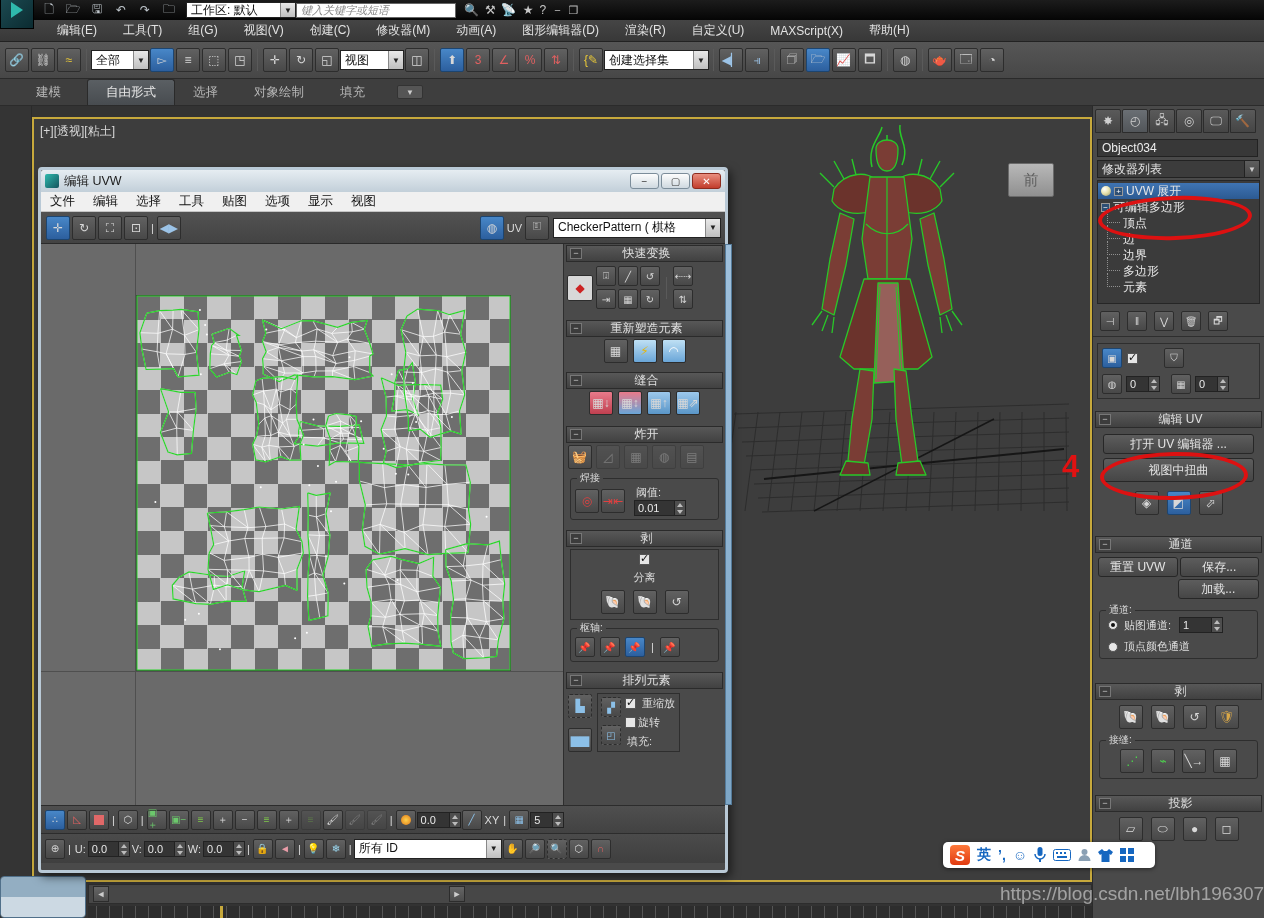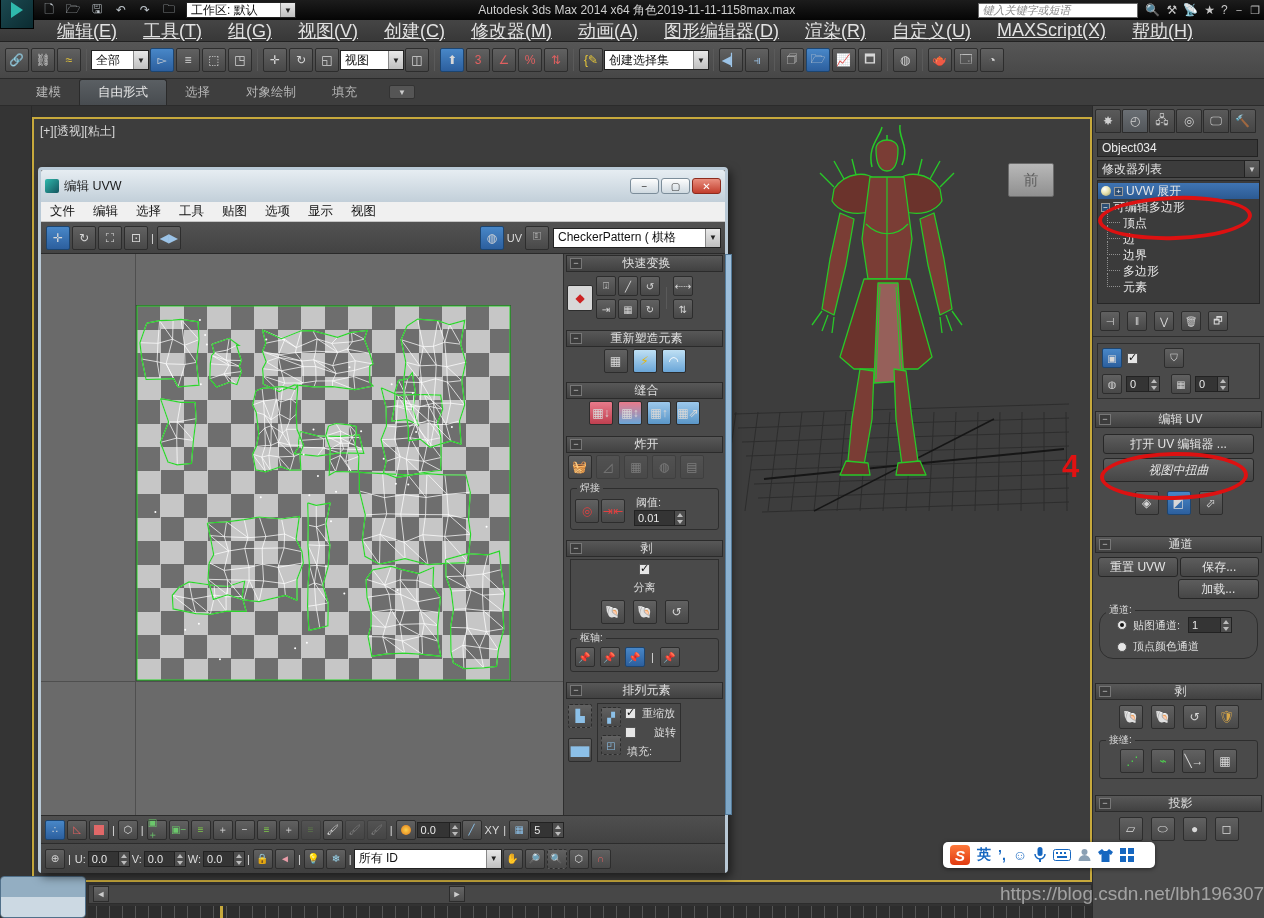--- a/index.html
+++ b/index.html
@@ -60,29 +60,29 @@
   .qat .ib{width:20px;height:16px;background:transparent;border:none;color:#bfc6cc;}
   .wsdd{width:110px;height:16px;margin-left:4px;}
   .apptitle{flex:1;text-align:center;font-size:12px;color:#cfcfcf;white-space:nowrap;}
   .searchbox{width:160px;height:15px;background:#fff;border:1px solid #666;color:#888;
              font-style:italic;font-size:11px;padding:0 4px;display:flex;align-items:center;}
   .tbicons{display:flex;gap:6px;margin:0 8px;color:#c8c8c8;font-size:12px;}
   .winctl{display:flex;gap:8px;margin-right:4px;color:#bbb;font-size:11px;}
 
   .menubar{position:absolute;left:0;top:20px;width:1264px;height:22px;background:linear-gradient(#454545,#383838);
            border-bottom:1px solid #222;display:flex;align-items:center;padding-left:44px;}
-  .menubar span{padding:0 13px;font-size:18px;color:#e2e2e2;text-decoration:underline;}
+  .menubar span{padding:0 13px;font-size:12px;color:#e2e2e2;}
 
   .maintb{position:absolute;left:0;top:42px;width:1264px;height:37px;background:linear-gradient(#565656,#474747);
           border-bottom:1px solid #2a2a2a;display:flex;align-items:center;padding:0 4px;}
   .ribbon{position:absolute;left:0;top:79px;width:1264px;height:27px;background:#3e3e3e;border-bottom:1px solid #2b2b2b;
           display:flex;align-items:flex-end;padding-left:18px;}
   .rtab{padding:4px 18px;font-size:12.5px;color:#b8b8b8;}
   .rtab.active{background:linear-gradient(#5a5f63,#484c50);border:1px solid #2a2a2a;border-bottom:none;
-               border-radius:3px 3px 0 0;color:#e8e8e8;}
+               border-radius:3px 3px 0 0;color:#e8e8e8;margin-left:8px;}
   .rdd{width:26px;height:14px;margin:0 0 6px 14px;background:#555;border:1px solid #333;border-radius:2px;
        display:flex;align-items:center;justify-content:center;color:#ccc;font-size:7px;}
 
   
   .viewport{position:absolute;left:32px;top:117px;width:1060px;height:765px;background:#3d3d3d;
             border:2px solid #c7a93c;}
   .vplabel{position:absolute;left:6px;top:4px;color:#d8d8d8;font-size:12px;}
   .frontgizmo{position:absolute;left:974px;top:44px;width:46px;height:34px;background:linear-gradient(#b8b8b8,#909090);
               border:1px solid #6a6a6a;border-radius:2px;color:#5f5f5f;font-size:15px;display:flex;align-items:center;justify-content:center;}
   .red4{position:absolute;left:1028px;top:330px;color:#e01212;font-size:31px;font-weight:bold;}
@@ -107,21 +107,21 @@
   .srow .tree{width:13px;height:14px;border-left:1px dotted #909090;border-bottom:1px dotted #909090;margin:-7px 3px 7px 6px;}
   .stkbtns{display:flex;align-items:center;padding:4px 6px;gap:5px;border-bottom:1px solid #2e2e2e;}
   .watermark{position:absolute;left:1000px;top:883px;width:470px;color:rgba(235,235,235,.55);font-size:19px;z-index:60;}
 
   
   .rc{position:absolute;border:4px solid #dd1111;border-radius:50%;z-index:55;}
 
   
   .uvw{position:absolute;left:38px;top:167px;width:690px;height:706px;z-index:30;
        background:#4a4a4a;border:3px solid #b9c9d6;border-radius:4px;box-shadow:3px 4px 10px rgba(0,0,0,.55);}
-  .uvw-title{height:32px;background:linear-gradient(#e6edf2,#c2cfd9);display:flex;align-items:center;padding:0 4px;border-radius:2px 2px 0 0;}
+  .uvw-title{height:22px;background:linear-gradient(#e6edf2,#c2cfd9);display:flex;align-items:center;padding:0 4px;border-radius:2px 2px 0 0;}
   .uvw-title .ticon{width:14px;height:14px;background:linear-gradient(135deg,#2fb9ad,#14545e);border-radius:2px;margin-right:5px;}
   .uvw-title .cap{flex:1;color:#1c1c1c;font-size:12.5px;}
   .wbtn{width:29px;height:16px;border:1px solid #7c8d9a;border-radius:3px;margin-left:2px;
         background:linear-gradient(#fdfdfd,#cfd9e0);display:flex;align-items:center;justify-content:center;color:#333;font-size:10px;}
   .wbtn.close{background:linear-gradient(#e98f7f,#c23d2c);color:#fff;border-color:#8d2b1e;}
   .uvw-menu{height:20px;background:#f0f0f0;border-bottom:1px solid #c4c4c4;display:flex;align-items:center;}
   .uvw-menu span{padding:0 9px;color:#111;font-size:12.5px;}
   .uvw-tb{height:32px;background:linear-gradient(#525252,#434343);border-bottom:1px solid #2a2a2a;
           display:flex;align-items:center;padding:0 4px;}
   .uvw-body{position:relative;height:561px;background:#4a4a4a;display:flex;}
@@ -172,21 +172,20 @@
       <span class="ib">🗁</span>
       <span class="ib">🖫</span>
       <span class="ib">↶</span>
       <span class="ib">↷</span>
       <span class="ib">🗀</span>
       <div class="ddl wsdd">
         <span class="txt">工作区: 默认</span>
         <span class="btn g dd"></span>
       </div>
     </div>
-    <div class="apptitle">Autodesk 3ds Max  2014 x64    角色2019-11-11-1158max.max</div>
     <div class="searchbox">键入关键字或短语</div>
     <div class="tbicons">
       <span>🔍</span>
       <span>⚒</span>
       <span>📡</span>
       <span>★</span>
       <span>?</span>
     </div>
     <div class="winctl">
       <span class="g mn"></span>
@@ -400,42 +399,42 @@
         </div>
       </div>
     </div>
 
     <div style="margin-top:12px;">
       <div class="rhead">
         <span class="mb">−</span>
         <span class="cap">编辑 UV</span>
       </div>
       <div class="mxbtn" style="height:20px;margin:6px 10px 4px;">打开 UV 编辑器 ...</div>
-      <div class="mxbtn" style="height:24px;margin:4px 10px;font-style:italic;">视图中扭曲</div>
+      <div class="mxbtn" style="height:24px;margin:4px 10px;">视图中扭曲</div>
       <div class="row" style="justify-content:center;gap:6px;margin-top:8px;">
         <span class="ib">◈</span>
         <span class="ib pressed">◩</span>
         <span class="ib">⬀</span>
       </div>
     </div>
 
     <div style="margin-top:20px;">
       <div class="rhead">
         <span class="mb">−</span>
         <span class="cap">通道</span>
       </div>
       <div class="row" style="margin:3px 4px 0;">
         <div class="mxbtn" style="flex:1;height:20px;margin:1px;">重置 UVW</div>
         <div class="mxbtn" style="flex:1;height:20px;margin:1px;">保存...</div>
       </div>
       <div class="row" style="margin:0 4px;">
         <div style="flex:1;"></div>
         <div class="mxbtn" style="flex:1;height:20px;margin:1px;">加载...</div>
       </div>
-      <div class="grp" style="margin-top:10px;padding:6px 17px 4px;border-radius:14px;">
+      <div class="grp" style="margin-top:10px;padding:6px 8px 4px;">
         <span class="glabel">通道:</span>
         <div class="row" style="gap:4px;">
           <span class="rb on"></span>
           <span class="lbl">贴图通道:</span>
           <div class="fld" style="width:44px;margin-left:2px;">
             <span class="v">1</span>
             <span class="spin">
                 <i class="u"></i>
                 <i class="d"></i>
               </span>
@@ -801,21 +800,21 @@
           <div style="border:1px solid #2e2e2e;margin-left:4px;padding:2px;display:flex;gap:3px;">
             <div style="display:flex;flex-direction:column;gap:6px;">
               <span class="ib sm" style="border-style:dashed;color:#8cc0e8;">▞</span>
               <span class="ib sm" style="border-style:dashed;color:#8cc0e8;">◰</span>
             </div>
             <div>
               <div class="row" style="gap:4px;">
                   <span class="cb on"></span>
                   <span class="lbl">重缩放</span>
                 </div>
-              <div class="row" style="gap:16px;margin-top:4px;">
+              <div class="row" style="gap:0;margin-top:4px;">
                   <span class="cb"></span>
                   <span class="lbl">旋转</span>
                 </div>
               <div class="lbl" style="margin-top:4px;">填充:</div>
             </div>
           </div>
         </div>
       </div>
     </div>
 

